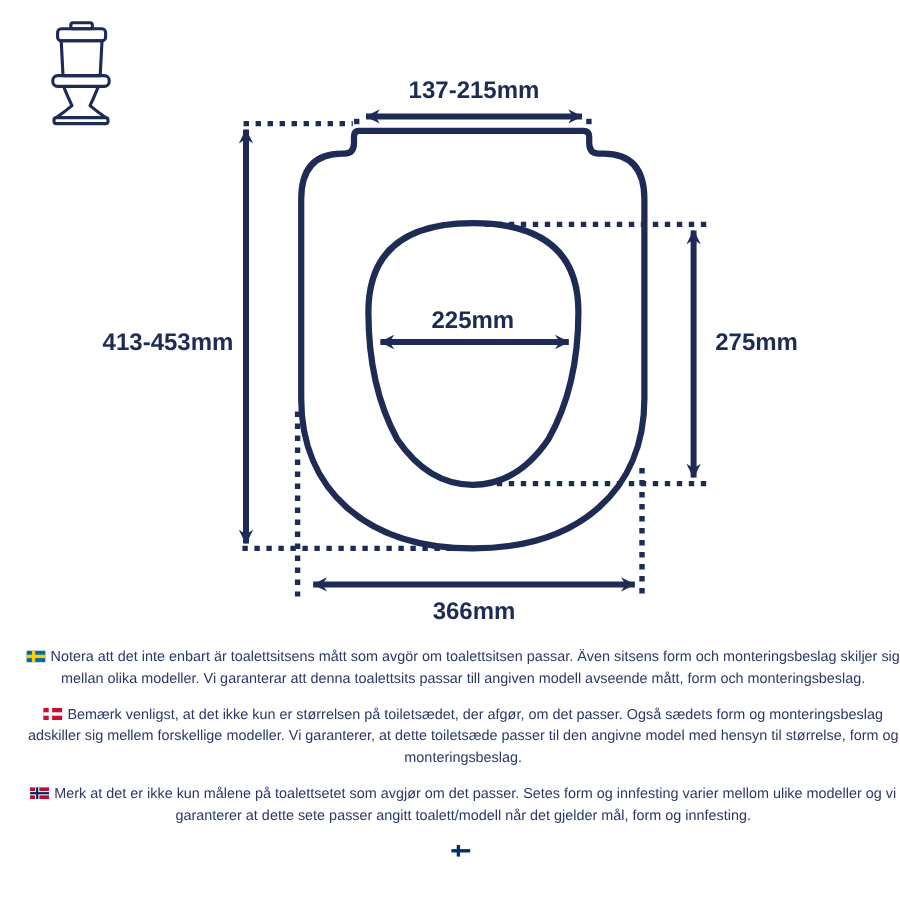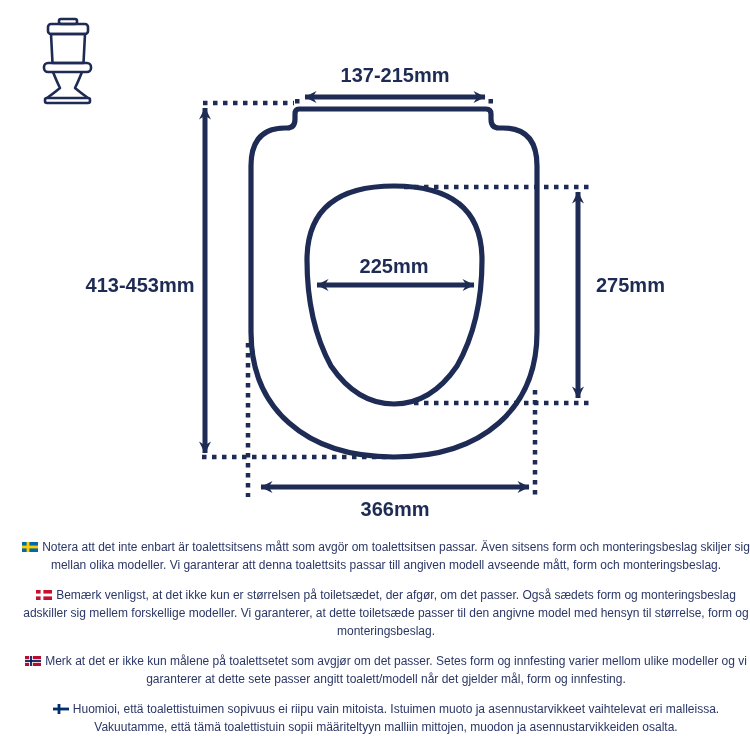--- a/index.html
+++ b/index.html
@@ -109,17 +109,17 @@
       </span><span>Merk at det er ikke kun målene på toalettsetet som avgjør om det passer. Setes form og innfesting varier mellom ulike modeller og vi garanterer at dette sete passer angitt toalett/modell når det gjelder mål, form og innfesting.</span>
     </p>
 
     <p class="note">
       <span class="flag">
         <svg width="16" height="10" viewBox="0 0 16 10">
           <rect x="0" y="0" width="16" height="10" fill="#FFFFFF"></rect>
           <rect x="4.6" y="0" width="2.8" height="10" fill="#002F6C"></rect>
           <rect x="0" y="3.6" width="16" height="2.8" fill="#002F6C"></rect>
         </svg>
-      </span><span>Huomioi, että toalettistuimen sopivuus ei riipu vain mitoista. Istuimen muoto ja asennustarvikkeet vaihtelevat eri malleissa. Vakuutamme, että tämä toalettistuin sopii määriteltyyn malliin mittojen, muodon ja asennustarvikkeiden osalta.</span>
+      </span>
     </p>
 
   </div>
 </div>
 
 </body></html>

